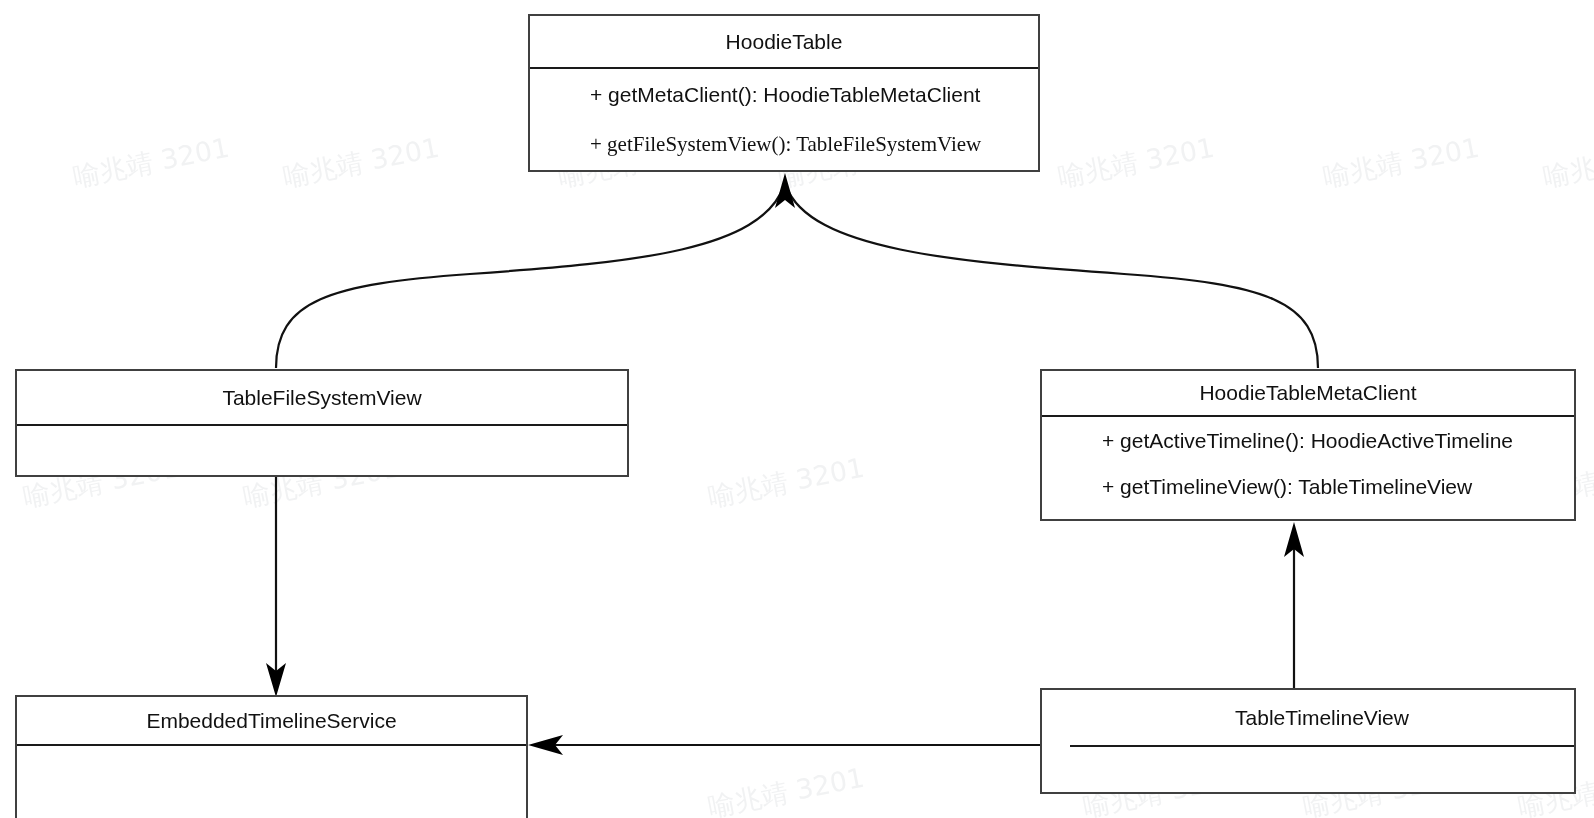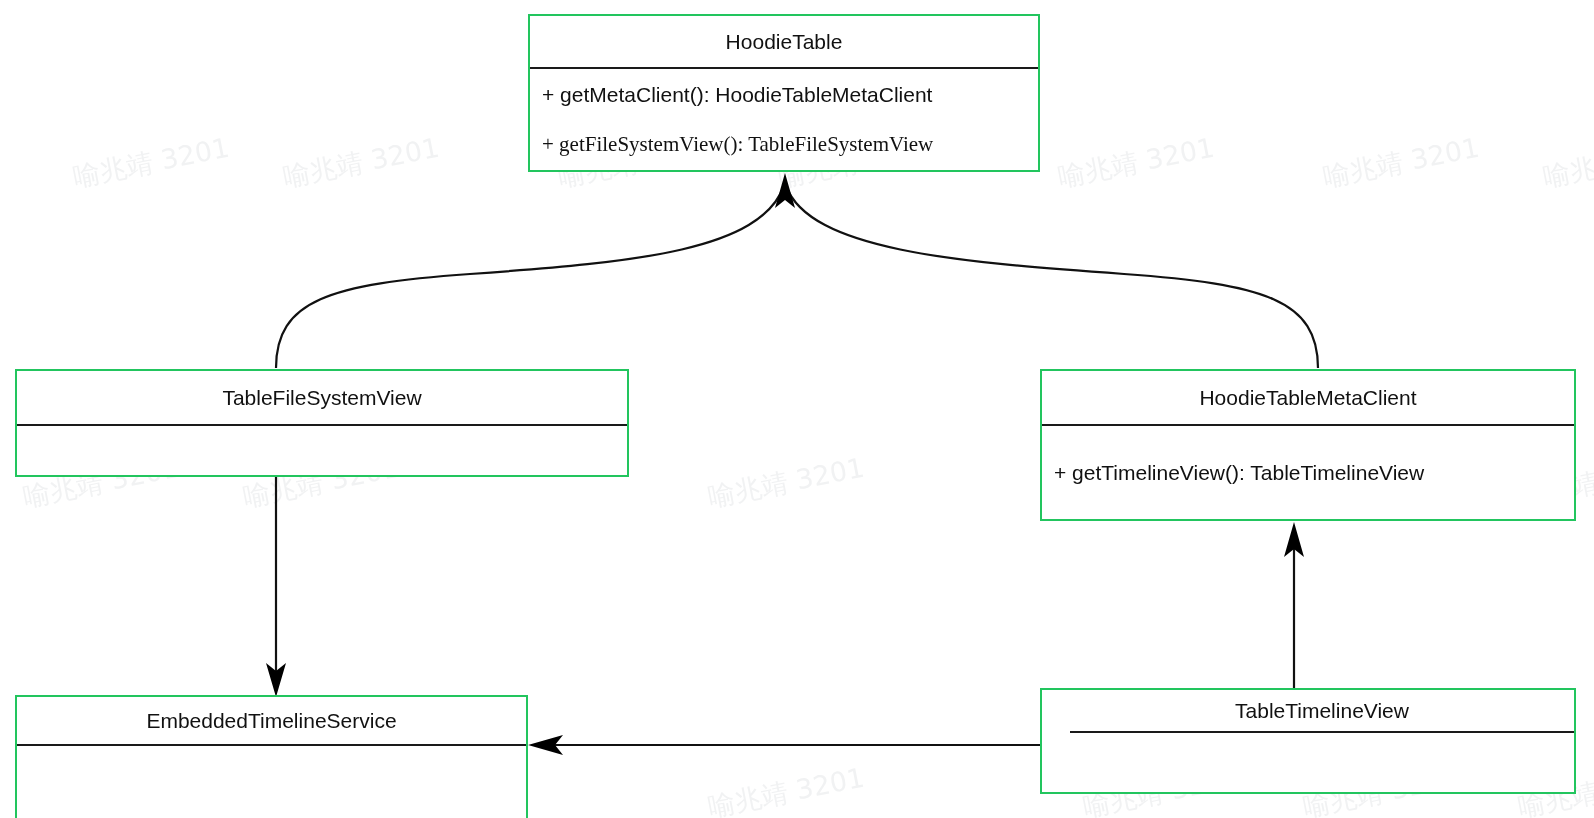--- a/index.html
+++ b/index.html
@@ -35,39 +35,40 @@
     white-space: nowrap;
     transform: rotate(-11deg);
     transform-origin: left top;
     user-select: none;
   }
 
   
   .uml-box {
     position: absolute;
     box-sizing: border-box;
-    border: 2px solid #22c55e;
+    border: 2px solid #404040;
     background: #ffffff;
     z-index: 3;
   }
   .uml-title {
     box-sizing: border-box;
     border-bottom: 2px solid #1a1a1a;
     display: flex;
     align-items: center;
     justify-content: center;
     font-size: 21px;
     color: #111111;
     text-align: center;
   }
   .uml-members {
     box-sizing: border-box;
     display: flex;
     flex-direction: column;
     justify-content: center;
+    margin-left: 48px;
   }
   .uml-member {
     font-size: 21px;
     color: #111111;
     padding: 0 12px;
     white-space: nowrap;
     line-height: 1;
   }
   .uml-members.empty {
     display: block;
@@ -139,29 +140,30 @@
       <div class="uml-member" style="height:51px; display:flex; align-items:center;font-family:Liberation Serif, serif;">+ getFileSystemView(): TableFileSystemView</div>
     </div>
   </div>
 
   <div class="uml-box" id="box-table-file-system-view" style="left:15px; top:369px; width:614px; height:108px;">
     <div class="uml-title" style="height:55px;">TableFileSystemView</div>
     <div class="uml-members empty" style="height:49px;"></div>
   </div>
 
   <div class="uml-box" id="box-hoodie-table-meta-client" style="left:1040px; top:369px; width:536px; height:152px;">
-    <div class="uml-title" style="height:55px;text-align:center;">HoodieTableMetaClient</div>
+    <div class="uml-title" style="height:46px;text-align:center;">HoodieTableMetaClient</div>
     <div class="uml-members" style="height:93px;">
+      <div class="uml-member" style="height:46px; display:flex; align-items:center;">+ getActiveTimeline(): HoodieActiveTimeline</div>
       <div class="uml-member" style="height:47px; display:flex; align-items:center;">+ getTimelineView(): TableTimelineView</div>
     </div>
   </div>
 
   <div class="uml-box" id="box-embedded-timeline-service" style="left:15px; top:695px; width:513px; height:129px;">
     <div class="uml-title" style="height:49px;">EmbeddedTimelineService</div>
     <div class="uml-members empty" style="height:46px;"></div>
   </div>
 
   <div class="uml-box" id="box-table-timeline-view" style="left:1040px; top:688px; width:536px; height:106px;">
-    <div class="uml-title" style="height:43px;margin-left:28px;">TableTimelineView</div>
+    <div class="uml-title" style="height:57px;margin-left:28px;">TableTimelineView</div>
     <div class="uml-members empty" style="height:45px;"></div>
   </div>
 
 </div>
 
 </body></html>

